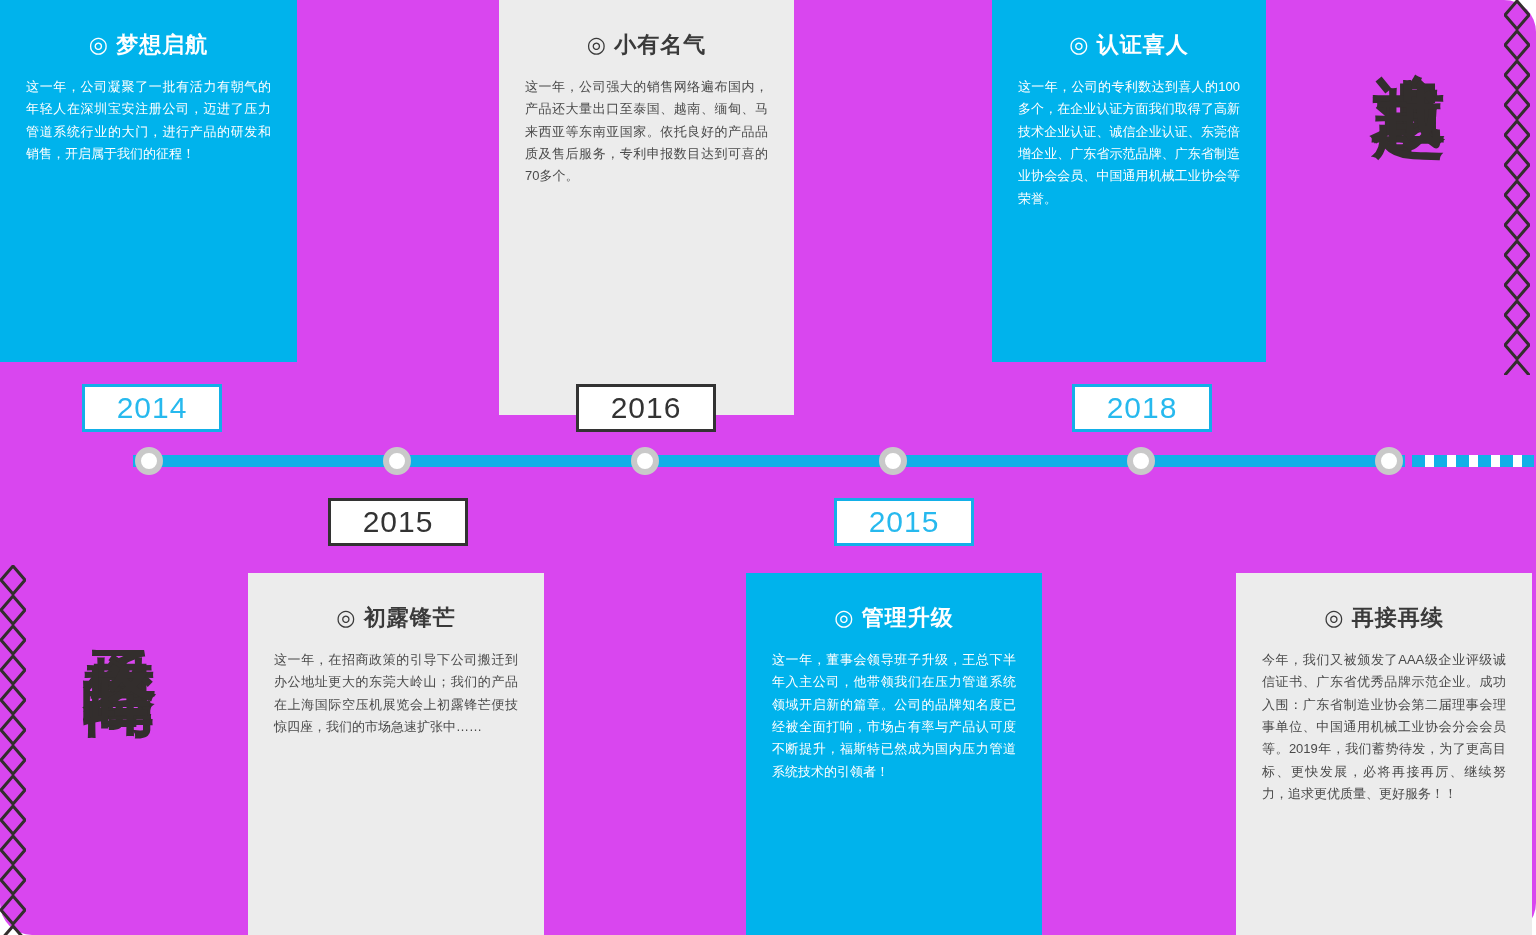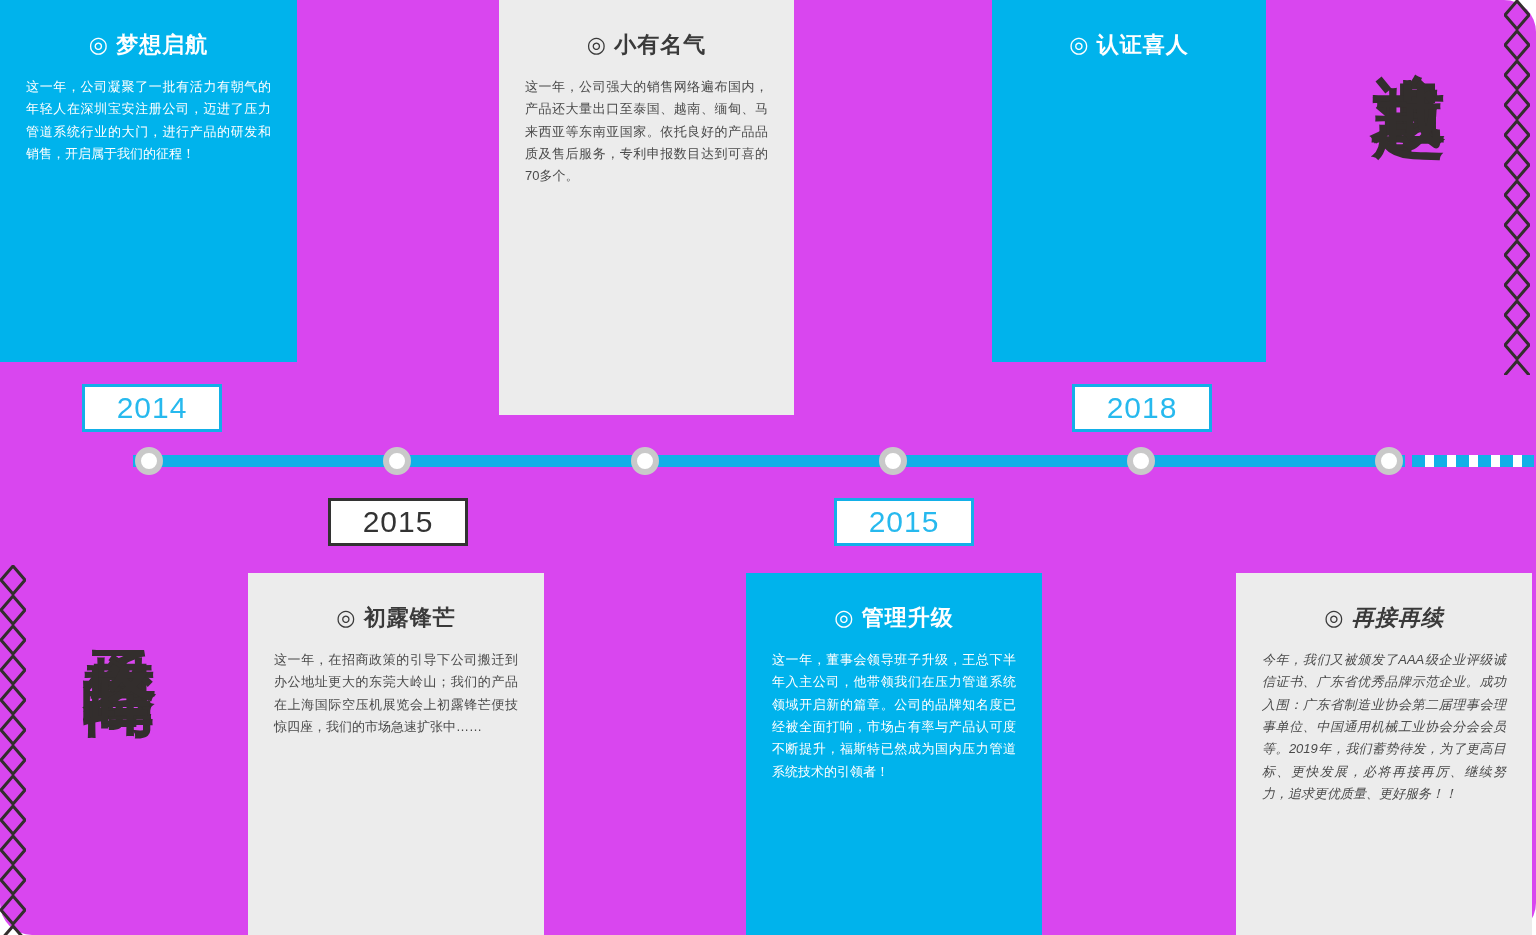--- a/index.html
+++ b/index.html
@@ -53,21 +53,21 @@
   .card.gray .card-body { color: #4a4a4a; }
 
   
   #card-2014 { left: 0px;    top: 0px;   width: 297px; height: 362px; }
   #card-2016 { left: 499px;  top: 0px;   width: 295px; height: 415px; }
   #card-2018 { left: 992px;  top: 0px;   width: 274px; height: 362px; }
 
   
   #card-2015 { left: 248px;  top: 573px; width: 296px; height: 362px; }
   #card-2017 { left: 746px;  top: 573px; width: 296px; height: 362px; }
-  #card-2019 { left: 1236px; top: 573px; width: 296px; height: 362px; font-style: italic; }
+  #card-2019 { left: 1236px; top: 573px; width: 296px; height: 362px; }
 
   
   #timeline-line {
     position: absolute;
     left: 133px;
     top: 455px;
     width: 1272px;
     height: 12px;
     background: #12b0e8;
   }
@@ -163,20 +163,21 @@
     <div class="card-body">这一年，公司凝聚了一批有活力有朝气的年轻人在深圳宝安注册公司，迈进了压力管道系统行业的大门，进行产品的研发和销售，开启属于我们的征程！</div>
   </div>
 
   <div id="card-2016" class="card gray">
     <div class="card-title">◎ 小有名气</div>
     <div class="card-body">这一年，公司强大的销售网络遍布国内，产品还大量出口至泰国、越南、缅甸、马来西亚等东南亚国家。依托良好的产品品质及售后服务，专利申报数目达到可喜的70多个。</div>
   </div>
 
   <div id="card-2018" class="card blue">
     <div class="card-title">◎ 认证喜人</div>
+    <div class="card-body">这一年，公司的专利数达到喜人的100多个，在企业认证方面我们取得了高新技术企业认证、诚信企业认证、东莞倍增企业、广东省示范品牌、广东省制造业协会会员、中国通用机械工业协会等荣誉。</div>
   </div>
 
   <div id="card-2015" class="card gray">
     <div class="card-title">◎ 初露锋芒</div>
     <div class="card-body">这一年，在招商政策的引导下公司搬迁到办公地址更大的东莞大岭山；我们的产品在上海国际空压机展览会上初露锋芒便技惊四座，我们的市场急速扩张中……</div>
   </div>
 
   <div id="card-2017" class="card blue">
     <div class="card-title">◎ 管理升级</div>
     <div class="card-body">这一年，董事会领导班子升级，王总下半年入主公司，他带领我们在压力管道系统领域开启新的篇章。公司的品牌知名度已经被全面打响，市场占有率与产品认可度不断提升，福斯特已然成为国内压力管道系统技术的引领者！</div>
@@ -192,16 +193,17 @@
 
   <div class="node" style="left:135px"></div>
   <div class="node" style="left:383px"></div>
   <div class="node" style="left:631px"></div>
   <div class="node" style="left:879px"></div>
   <div class="node" style="left:1127px"></div>
   <div class="node" style="left:1375px"></div>
 
   <div class="year-chip accent" style="left:82px;  top:384px">2014</div>
   <div class="year-chip" style="left:328px; top:498px">2015</div>
+  <div class="year-chip" style="left:576px; top:384px">2016</div>
   <div class="year-chip accent" style="left:834px; top:498px">2015</div>
   <div class="year-chip accent" style="left:1072px;top:384px">2018</div>
 
 </div>
 
 </body></html>

